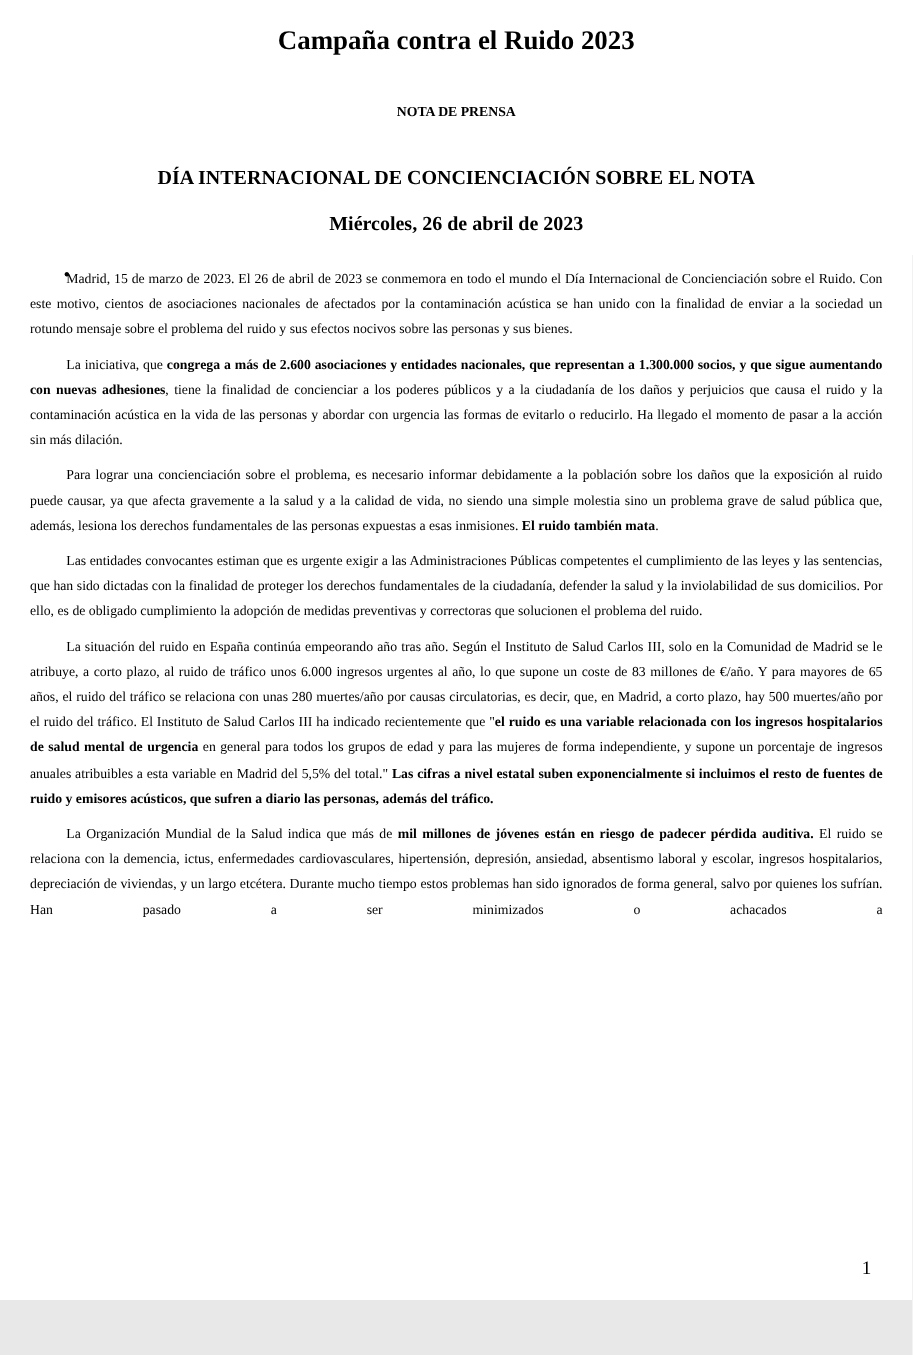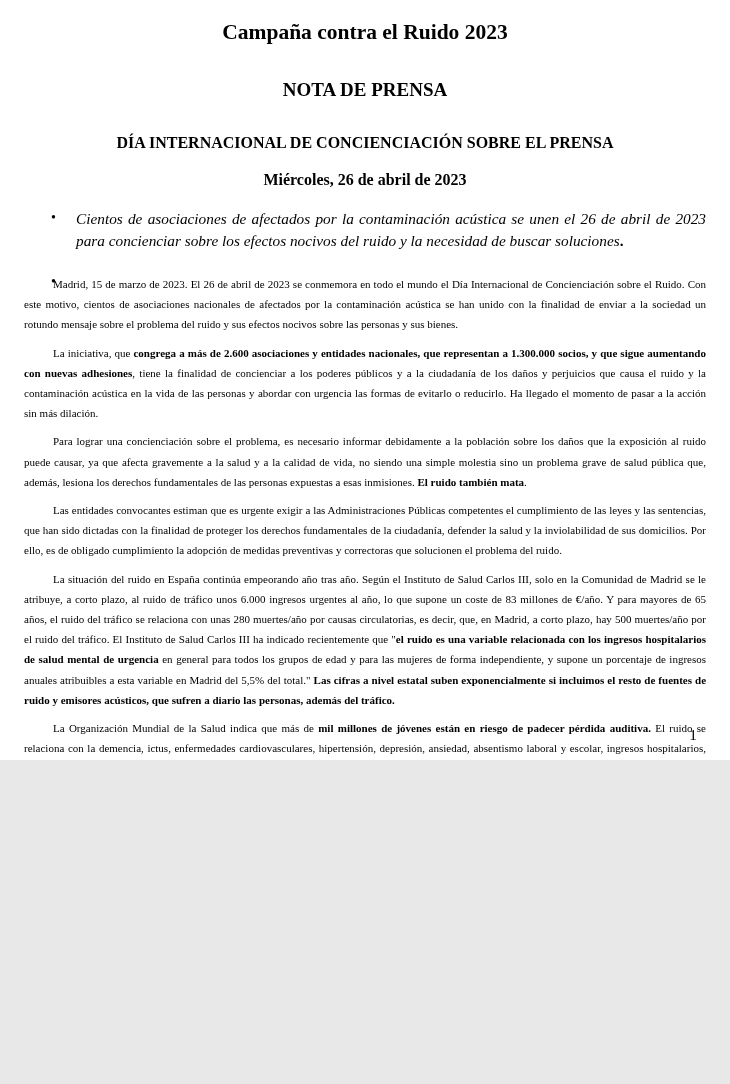--- a/index.html
+++ b/index.html
@@ -1,52 +1,52 @@
 <!DOCTYPE html>
 <html lang="es"><head>
 <meta charset="utf-8">
 <style>
   html,body{margin:0;padding:0;background:#e8e8e8;}
   .page{
     position:relative;
-    width:730px;height:760px;
+    width:730px;height:1040px;
     margin:0 auto;
     background:#ffffff;
     color:#000000;
     font-family:"Liberation Serif", serif;
     box-sizing:border-box;
     padding:14px 24px 0 24px;
     overflow:hidden;
   }
   .doc-title{font-size:21.5px;font-weight:bold;text-align:center;margin:6px 0 35px 0;line-height:25px;}
-  .kicker{font-size:19px;font-weight:bold;text-align:center;margin:0 0 33px 0;line-height:20px;}
+  .kicker{font-size:11px;font-weight:bold;text-align:center;margin:0 0 33px 0;line-height:20px;}
   .headline{font-size:16px;font-weight:bold;text-align:center;margin:0 0 17px 0;line-height:20px;}
   .dateline{font-size:16px;font-weight:bold;text-align:center;margin:0 0 18px 0;line-height:20px;font-family:Liberation Serif, serif;}
   ul.summary{list-style:none;margin:0 0 23px 0;padding:0;}
   ul.summary li{position:relative;padding-left:52px;font-size:15.3px;line-height:21.5px;text-align:justify;}
   ul.summary li + li{margin-top:21px;}
   .marker{position:absolute;left:27px;top:-1px;font-style:normal;font-size:14px;}
   .body p{font-size:11px;line-height:20.2px;margin:0 0 8px 0;text-indent:29px;text-align:justify;}
   .b{font-weight:bold;}
   .i{font-style:italic;}
   .ni{font-style:normal;}
   .justify-last{text-align-last:justify;}
   .page-number{position:absolute;right:33px;bottom:16px;font-size:15.3px;line-height:18px;}
 </style>
 </head>
 <body>
 
 <div class="page">
   <h1 class="doc-title">Campaña contra el Ruido 2023</h1>
   <h2 class="kicker">NOTA DE PRENSA</h2>
-  <h3 class="headline">DÍA INTERNACIONAL DE CONCIENCIACIÓN SOBRE EL PRENSA</h3>
+  <h3 class="headline">DÍA INTERNACIONAL DE CONCIENCIACIÓN SOBRE EL NOTA</h3>
   <h4 class="dateline">Miércoles, 26 de abril de 2023</h4>
 
   <ul class="summary">
-      <li><span class="marker">•</span><span><span class="i">Cientos de asociaciones de afectados por la contaminación acústica se unen el 26 de abril de 2023 para concienciar sobre los efectos nocivos del ruido y la necesidad de buscar soluciones</span><span class="b ni">.</span></span></li>
+      <li><span class="marker">•</span></li>
       <li><span class="marker">•</span></li>
     </ul>
 
   <div class="body">
       <p><span class="ni">Madrid, 15 de marzo de 2023. El 26 de abril de 2023 se conmemora en todo el mundo el Día Internacional de Concienciación sobre el Ruido. Con este motivo, cientos de asociaciones nacionales de afectados por la contaminación acústica se han unido con la finalidad de enviar a la sociedad un rotundo mensaje sobre el problema del ruido y sus efectos nocivos sobre las personas y sus bienes.</span></p>
       <p><span class="ni">La iniciativa, que </span><span class="b ni">congrega a más de 2.600 asociaciones y entidades nacionales, que representan a 1.300.000 socios, y que sigue aumentando con nuevas adhesiones</span><span class="ni">, tiene la finalidad de concienciar a los poderes públicos y a la ciudadanía de los daños y perjuicios que causa el ruido y la contaminación acústica en la vida de las personas y abordar con urgencia las formas de evitarlo o reducirlo. Ha llegado el momento de pasar a la acción sin más dilación.</span></p>
       <p><span class="ni">Para lograr una concienciación sobre el problema, es necesario informar debidamente a la población sobre los daños que la exposición al ruido puede causar, ya que afecta gravemente a la salud y a la calidad de vida, no siendo una simple molestia sino un problema grave de salud pública que, además, lesiona los derechos fundamentales de las personas expuestas a esas inmisiones. </span><span class="b ni">El ruido también mata</span><span class="ni">.</span></p>
       <p><span class="ni">Las entidades convocantes estiman que es urgente exigir a las Administraciones Públicas competentes el cumplimiento de las leyes y las sentencias, que han sido dictadas con la finalidad de proteger los derechos fundamentales de la ciudadanía, defender la salud y la inviolabilidad de sus domicilios. Por ello, es de obligado cumplimiento la adopción de medidas preventivas y correctoras que solucionen el problema del ruido.</span></p>
       <p><span class="ni">La situación del ruido en España continúa empeorando año tras año. Según el Instituto de Salud Carlos III, solo en la Comunidad de Madrid se le atribuye, a corto plazo, al ruido de tráfico unos 6.000 ingresos urgentes al año, lo que supone un coste de 83 millones de €/año. Y para mayores de 65 años, el ruido del tráfico se relaciona con unas 280 muertes/año por causas circulatorias, es decir, que, en Madrid, a corto plazo, hay 500 muertes/año por el ruido del tráfico. El Instituto de Salud Carlos III ha indicado recientemente que "</span><span class="b ni">el ruido es una variable relacionada con los ingresos hospitalarios de salud mental de urgencia</span><span class="ni"> en general para todos los grupos de edad y para las mujeres de forma independiente, y supone un porcentaje de ingresos anuales atribuibles a esta variable en Madrid del 5,5% del total." </span><span class="b ni">Las cifras a nivel estatal suben exponencialmente si incluimos el resto de fuentes de ruido y emisores acústicos, que sufren a diario las personas, además del tráfico.</span></p>
       <p class="justify-last"><span class="ni">La Organización Mundial de la Salud indica que más de </span><span class="b ni">mil millones de jóvenes están en riesgo de padecer pérdida auditiva.</span><span class="ni"> El ruido se relaciona con la demencia, ictus, enfermedades cardiovasculares, hipertensión, depresión, ansiedad, absentismo laboral y escolar, ingresos hospitalarios, depreciación de viviendas, y un largo etcétera. Durante mucho tiempo estos problemas han sido ignorados de forma general, salvo por quienes los sufrían. Han pasado a ser minimizados o achacados a</span></p>

